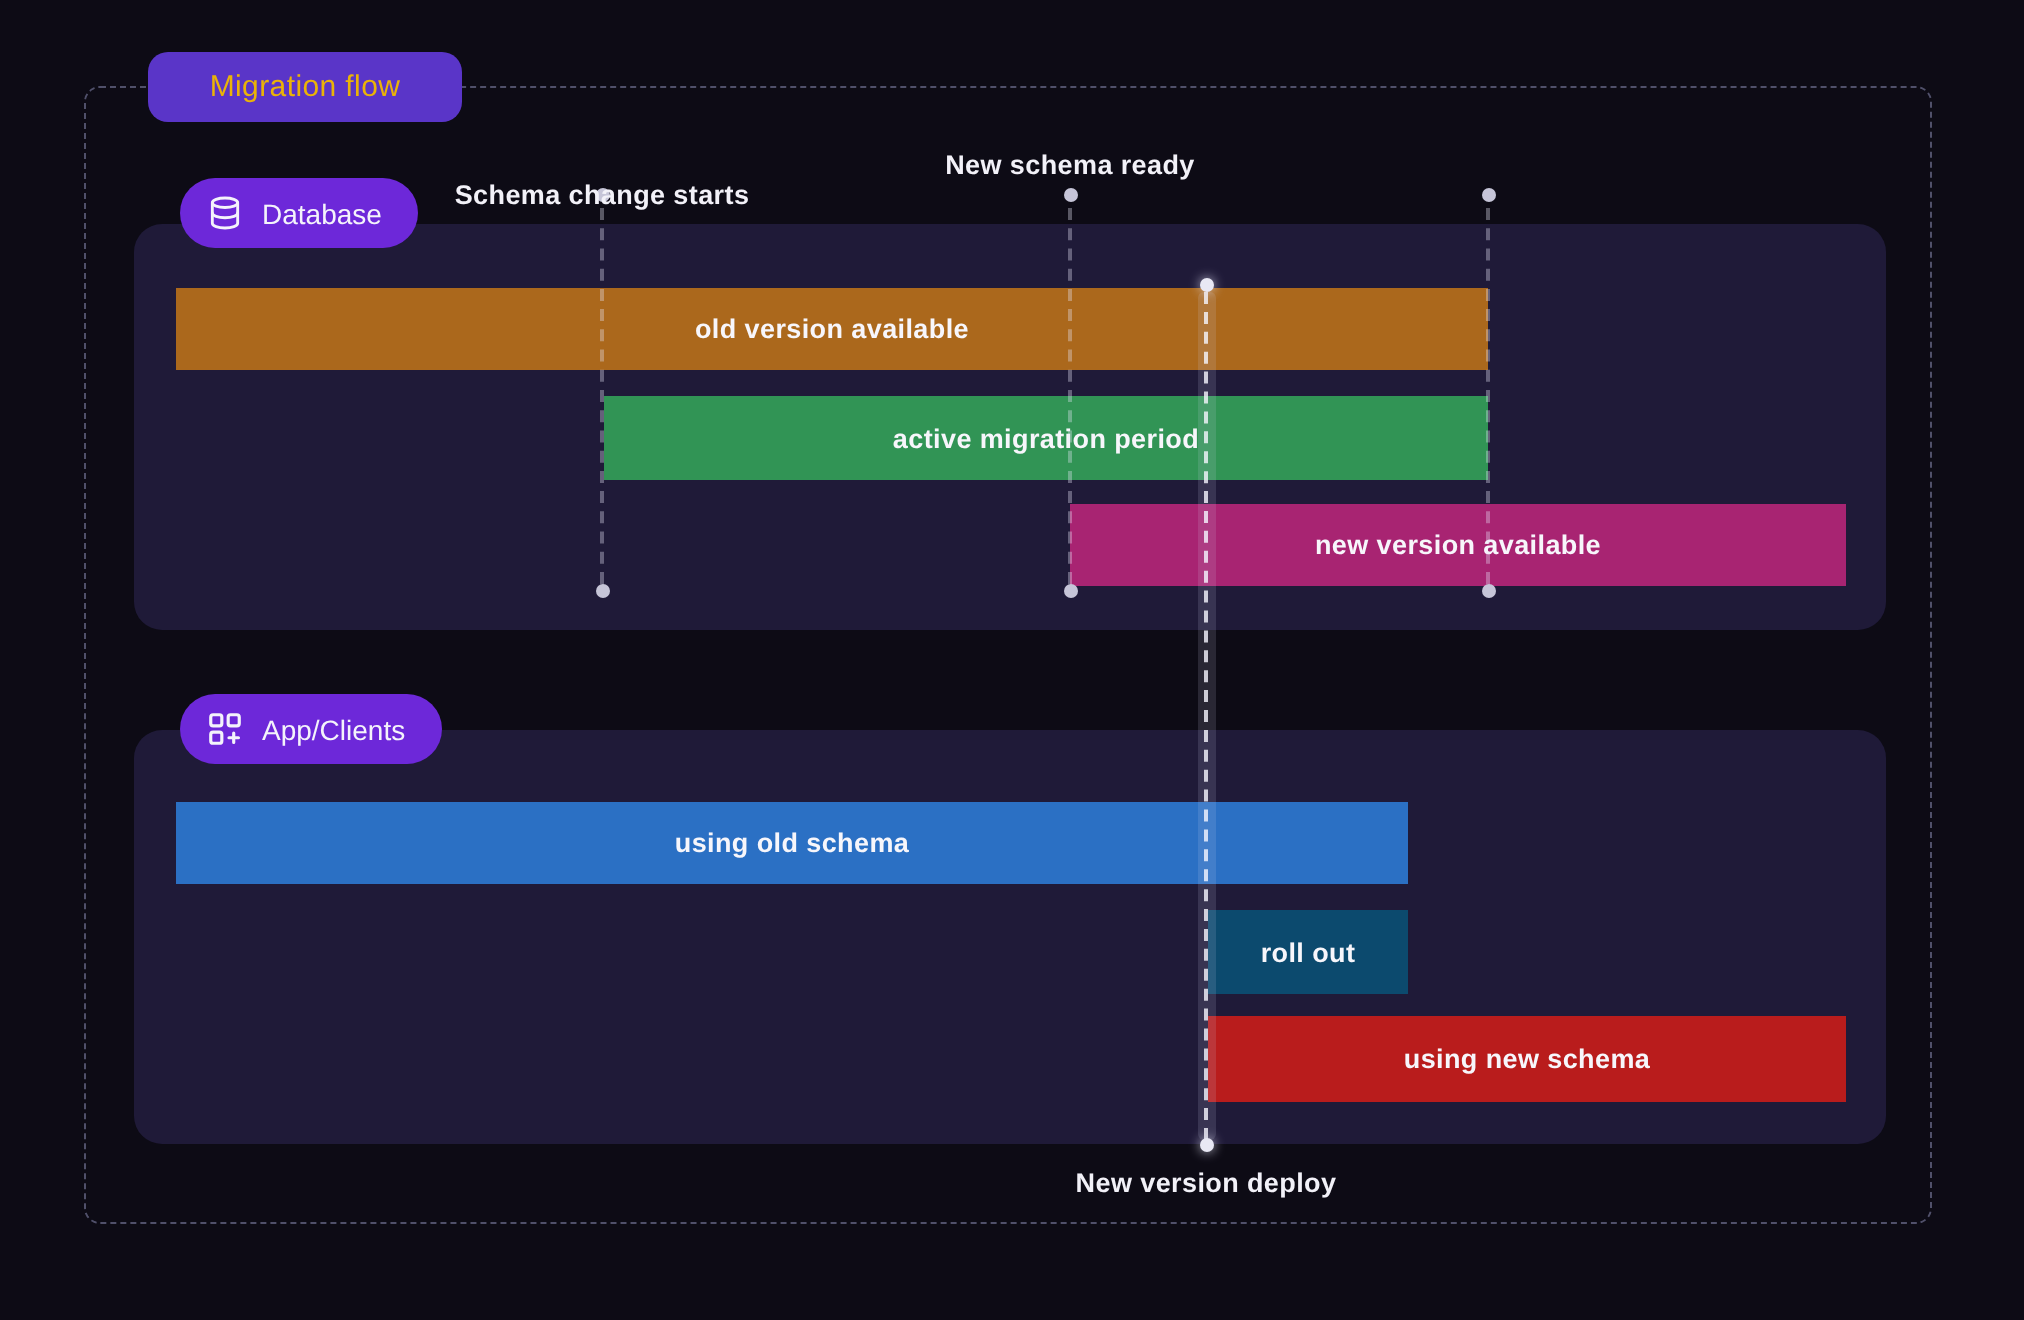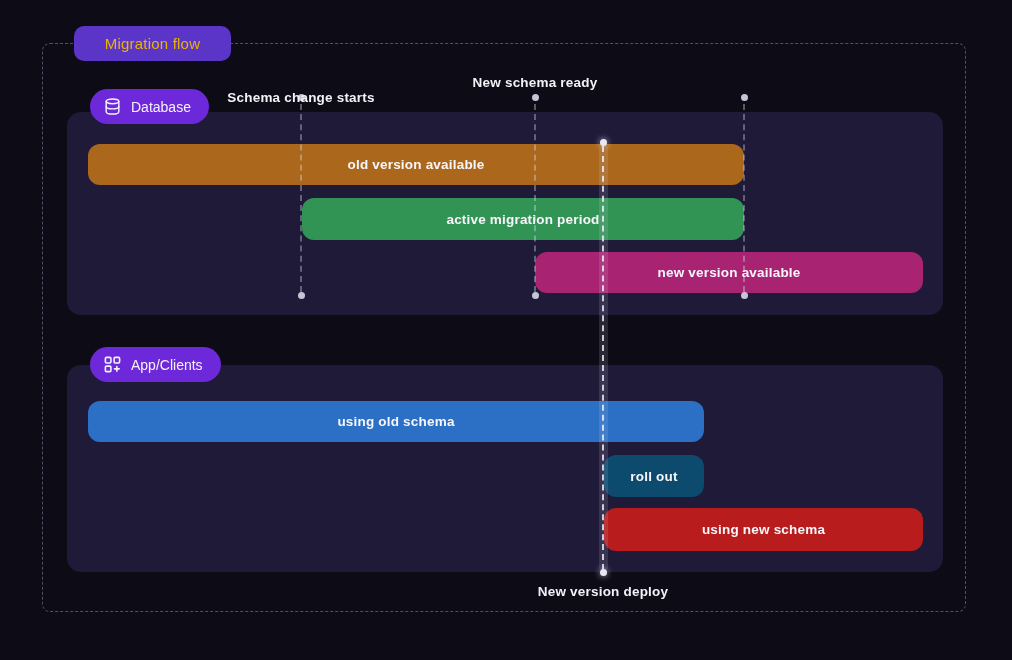--- a/index.html
+++ b/index.html
@@ -49,21 +49,21 @@
     font-size: 14px; font-weight: normal;
     display: flex; align-items: center;
     gap: 9px;
     padding: 0 18px 0 13px;
     z-index: 5;
   }
   .lane-pill svg { display: block; }
 
   .bar {
     height: 41px;
-    border-radius: 12px;
+    border-radius: 0;
     color: #f7f6fb;
     font-size: 13.5px; font-weight: bold;
     display: flex; align-items: center; justify-content: center;
     z-index: 2;
     letter-spacing: .2px;
   }
 
   .milestone-label {
     transform: translateX(-50%);
     color: #f2f1f8;

